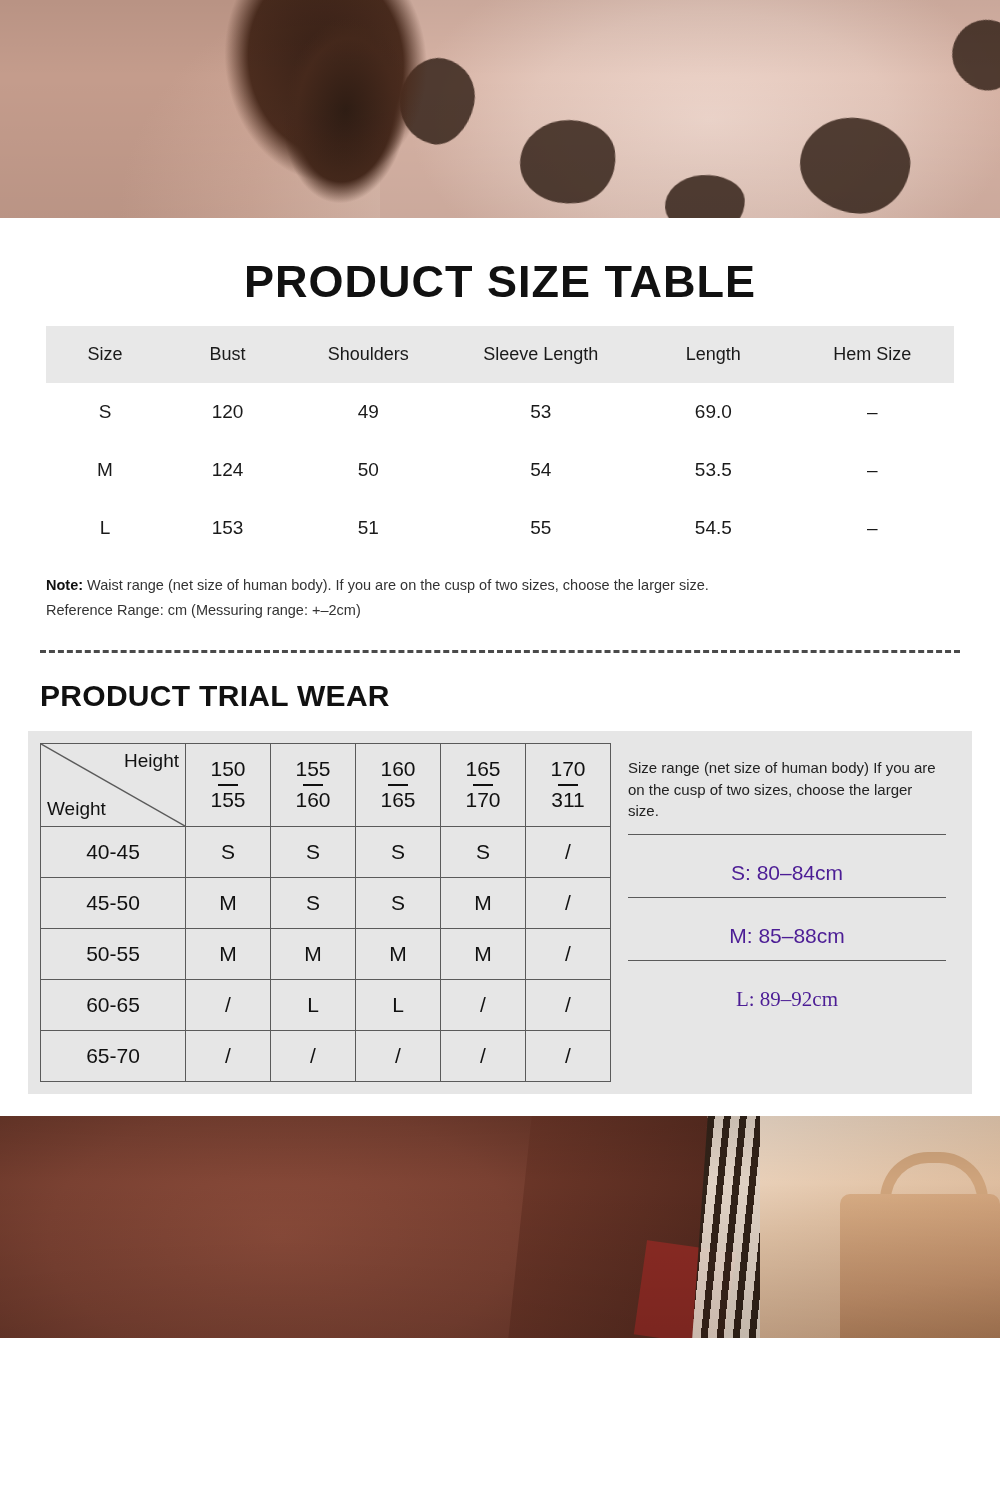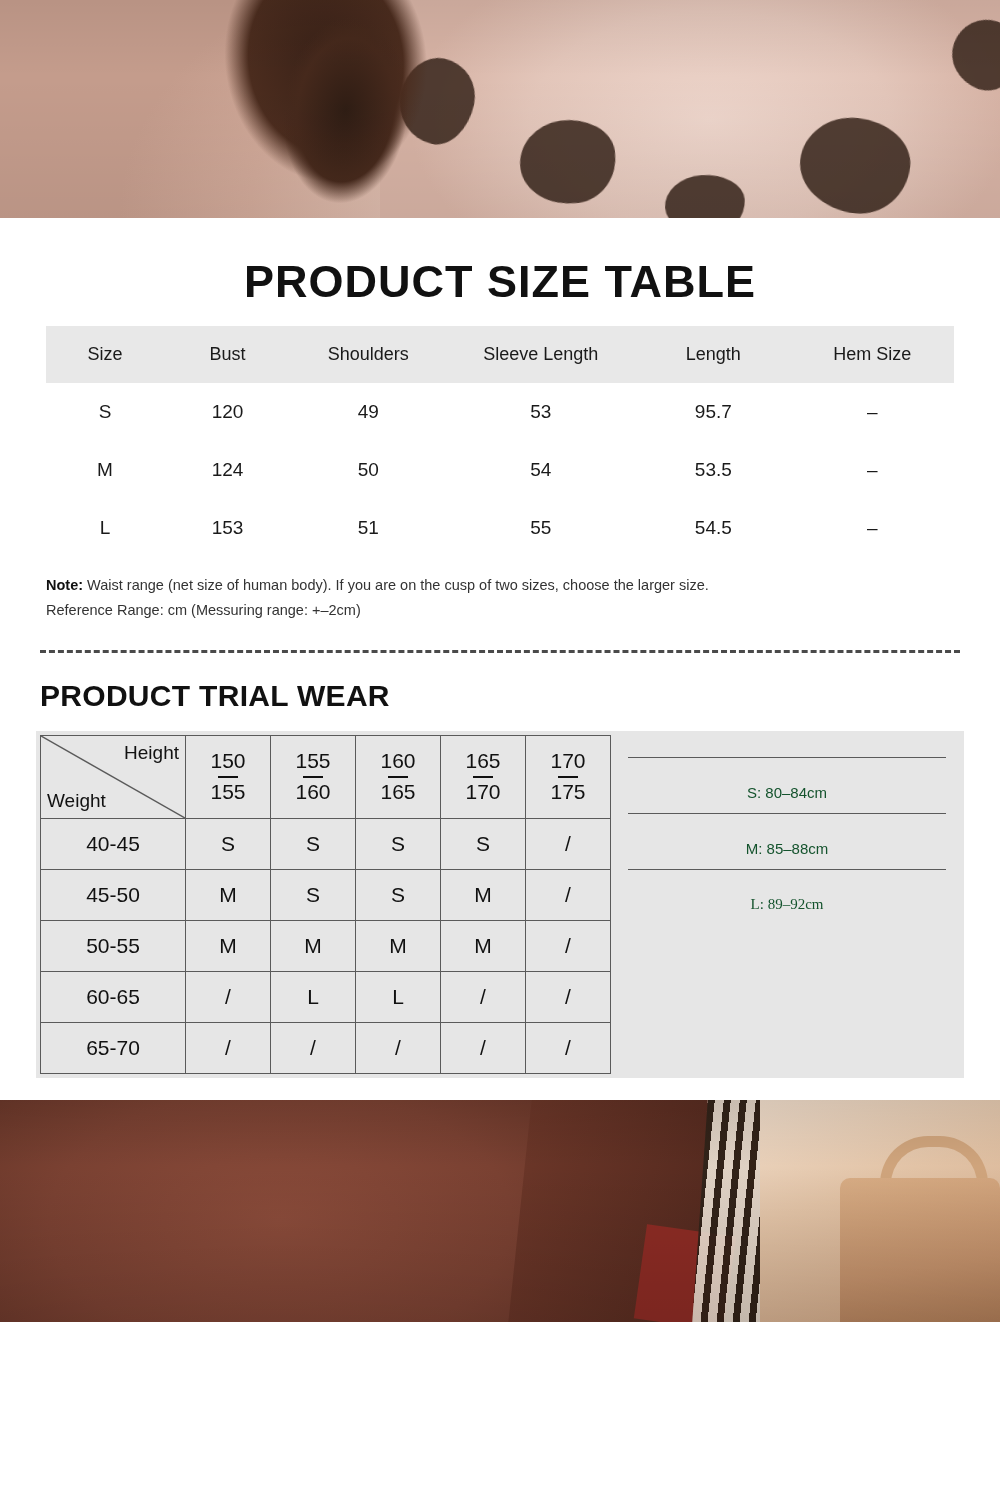--- a/index.html
+++ b/index.html
@@ -148,21 +148,21 @@
     font-weight: bold;
     color: #111111;
     letter-spacing: .3px;
   }
 
   
   .trial-wrap {
     width: 920px;
     margin: 12px auto;
     background: #e6e6e6;
-    padding: 4px;
+    padding: 12px;
     display: flex;
   }
   .trial-left {
     width: 570px;
   }
   table.trial {
     width: 570px;
     border-collapse: collapse;
     table-layout: fixed;
   }
@@ -222,22 +222,22 @@
     box-sizing: border-box;
   }
   .trial-right .rng-note {
     font-size: 15px;
     color: #222222;
     line-height: 1.45;
     margin: 4px 0 0 0;
   }
   .trial-right .sz-line {
     text-align: center;
-    font-size: 15px;
-    color: #14532d;
+    font-size: 21px;
+    color: #4c1d95;
     margin-top: 26px;
   }
   .trial-right .sz-line.second { margin-top: 26px; }
   .trial-right .sz-line.third { margin-top: 26px; font-family: Liberation Serif, serif; }
   .trial-right .sep {
     border-top: 1px solid #5a5a5a;
     margin: 12px 0 0 0;
   }
 
   
@@ -346,21 +346,21 @@
           <th>Length</th>
           <th>Hem Size</th>
         </tr>
       </thead>
       <tbody>
         <tr>
           <td>S</td>
           <td>120</td>
           <td>49</td>
           <td>53</td>
-          <td>95.7</td>
+          <td>69.0</td>
           <td>–</td>
         </tr>
         <tr>
           <td>M</td>
           <td>124</td>
           <td>50</td>
           <td>54</td>
           <td>53.5</td>
           <td>–</td>
         </tr>
@@ -420,21 +420,21 @@
                 <span class="num">165</span>
               </th>
               <th class="range">
                 <span class="num">165</span>
                 <span class="bar"></span>
                 <span class="num">170</span>
               </th>
               <th class="range">
                 <span class="num">170</span>
                 <span class="bar"></span>
-                <span class="num">175</span>
+                <span class="num">311</span>
               </th>
             </tr>
           </thead>
           <tbody>
             <tr>
               <td>40-45</td>
               <td>S</td>
               <td>S</td>
               <td>S</td>
               <td>S</td>
@@ -470,20 +470,21 @@
               <td>/</td>
               <td>/</td>
               <td>/</td>
               <td>/</td>
             </tr>
           </tbody>
         </table>
       </div>
 
       <div class="trial-right">
+        <p class="rng-note">Size range (net size of human body) If you are on the cusp of two sizes, choose the larger size.</p>
         <div class="sep"></div>
         <div class="sz-line">S: 80–84cm</div>
         <div class="sep"></div>
         <div class="sz-line second">M: 85–88cm</div>
         <div class="sep"></div>
         <div class="sz-line third">L: 89–92cm</div>
       </div>
     </div>
 
   </div>

